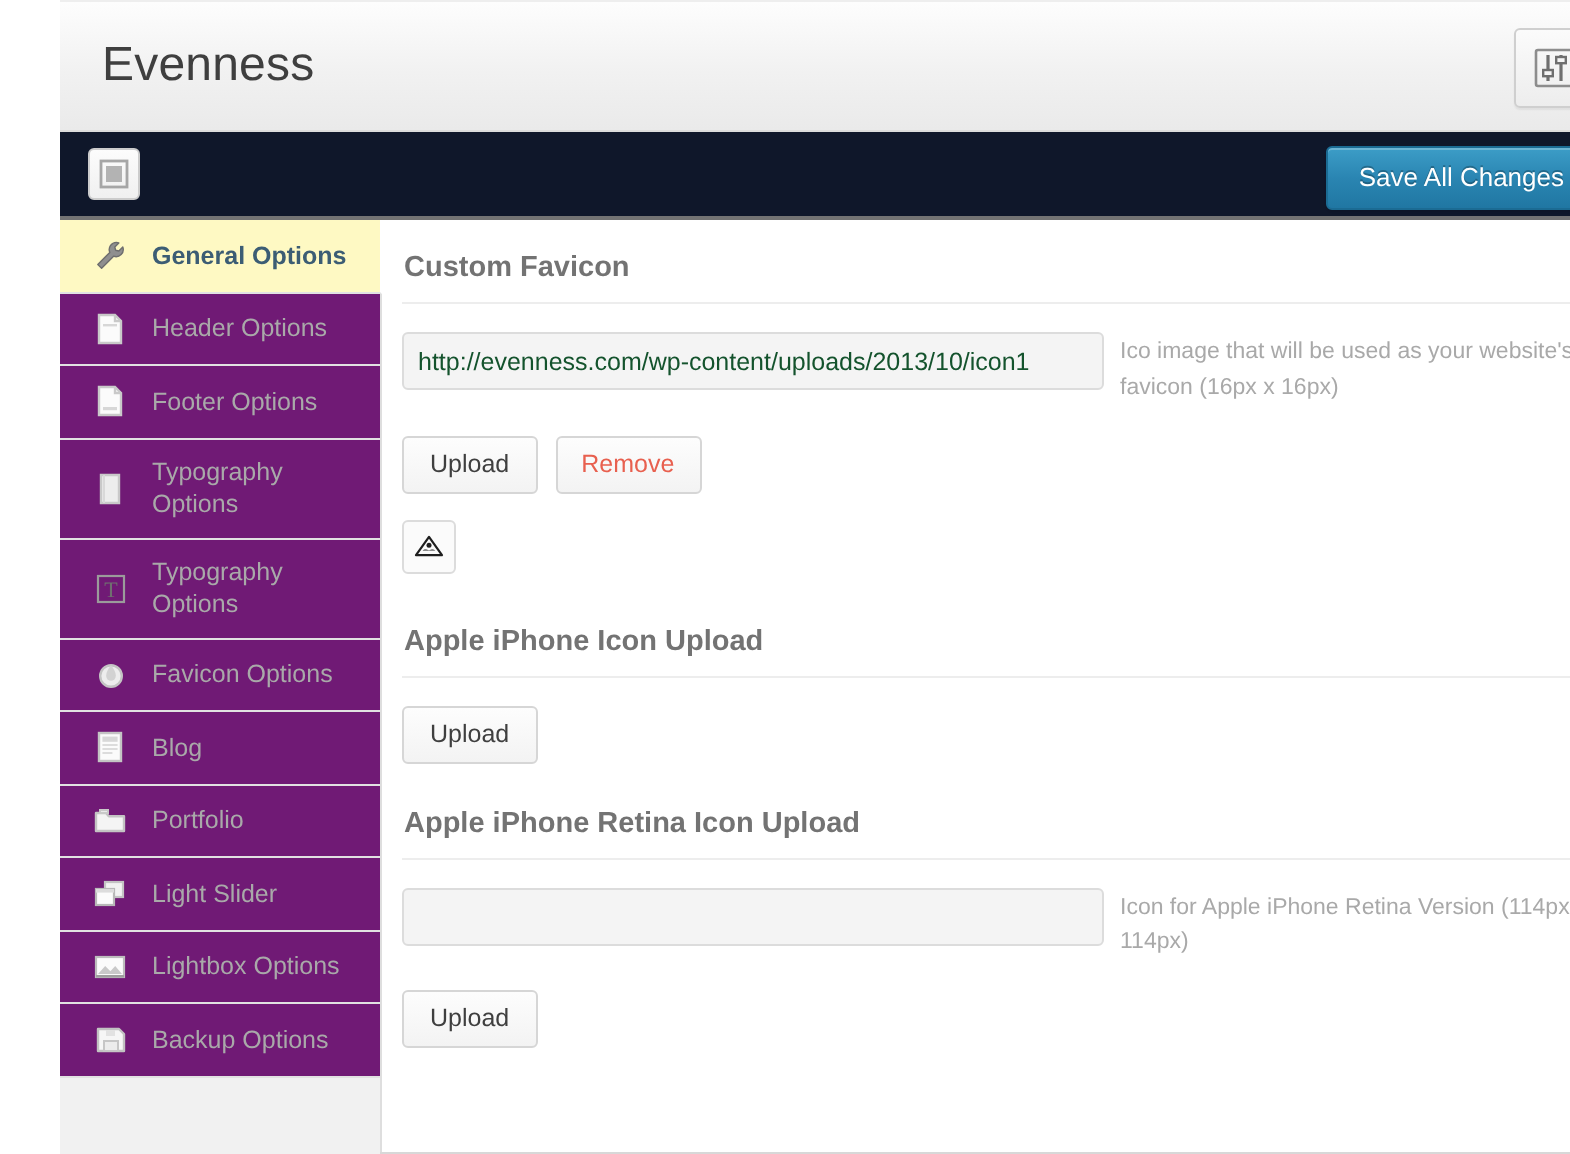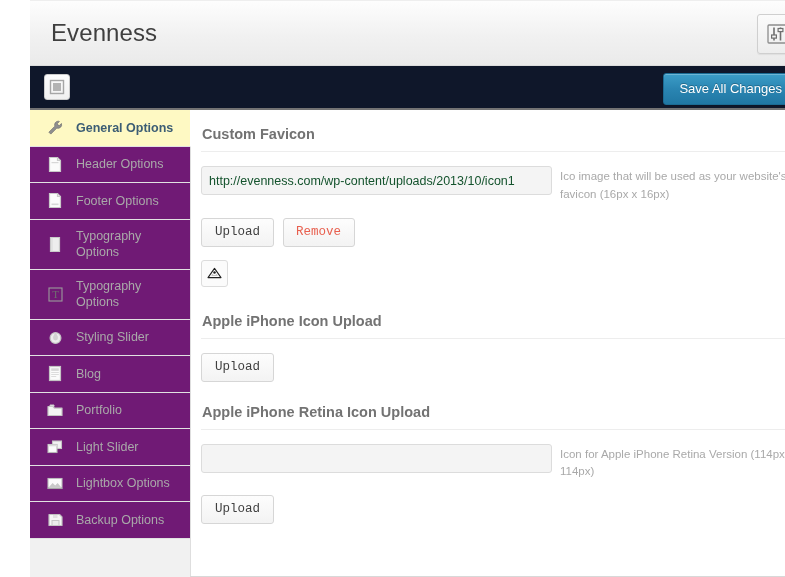--- a/index.html
+++ b/index.html
@@ -157,21 +157,21 @@
     max-width: 240px;
     font-size: 11.5px;
     color: #a9a9a9;
     line-height: 1.55;
     padding-top: 2px;
   }
   .btn-row { margin-top: 14px; display: flex; gap: 9px; }
   .btn {
     padding: 6px 13px 7px;
     font-size: 12.5px;
-    font-family: Liberation Mono, monospace;
+    font-family: Liberation Sans, sans-serif;
     background: linear-gradient(to bottom, #fdfdfd, #f3f3f3);
     border: 1px solid #d6d6d6;
     border-radius: 3px;
     color: #3f3f3f;
     cursor: pointer;
   }
   .btn.danger { color: #e8604f; padding-left: 12px; }
   .thumb-box {
     margin-top: 13px;
     width: 27px; height: 27px;
@@ -266,21 +266,21 @@
         <span class="nav-label">Typography Options</span>
       </div>
 
       <div class="nav-item">
         <span class="nav-icon">
           <svg width="17" height="17" viewBox="0 0 17 17" aria-hidden="true">
             <circle cx="8.5" cy="9" r="5.4" fill="#ededed" stroke="#c4c4c4" stroke-width="1.2"></circle>
             <path d="M8.5 3.6c-2 2.6-2.4 4-2.4 5.4a2.4 2.4 0 0 0 4.8 0c0-1.4-.4-2.8-2.4-5.4z" fill="#d2d2d2"></path>
           </svg>
         </span>
-        <span class="nav-label">Styling Slider</span>
+        <span class="nav-label">Favicon Options</span>
       </div>
 
       <div class="nav-item">
         <span class="nav-icon">
           <svg width="16" height="17" viewBox="0 0 16 17" aria-hidden="true">
             <rect x="2.5" y="1.5" width="11" height="14" fill="#fbfbfb" stroke="#c4c4c4" stroke-width="1.2"></rect>
             <rect x="4.2" y="3.3" width="7.6" height="2.6" fill="#d8d8d8"></rect>
             <rect x="4.2" y="7" width="7.6" height="1" fill="#dcdcdc"></rect>
             <rect x="4.2" y="9" width="7.6" height="1" fill="#dcdcdc"></rect>
             <rect x="4.2" y="11" width="5" height="1" fill="#dcdcdc"></rect>

